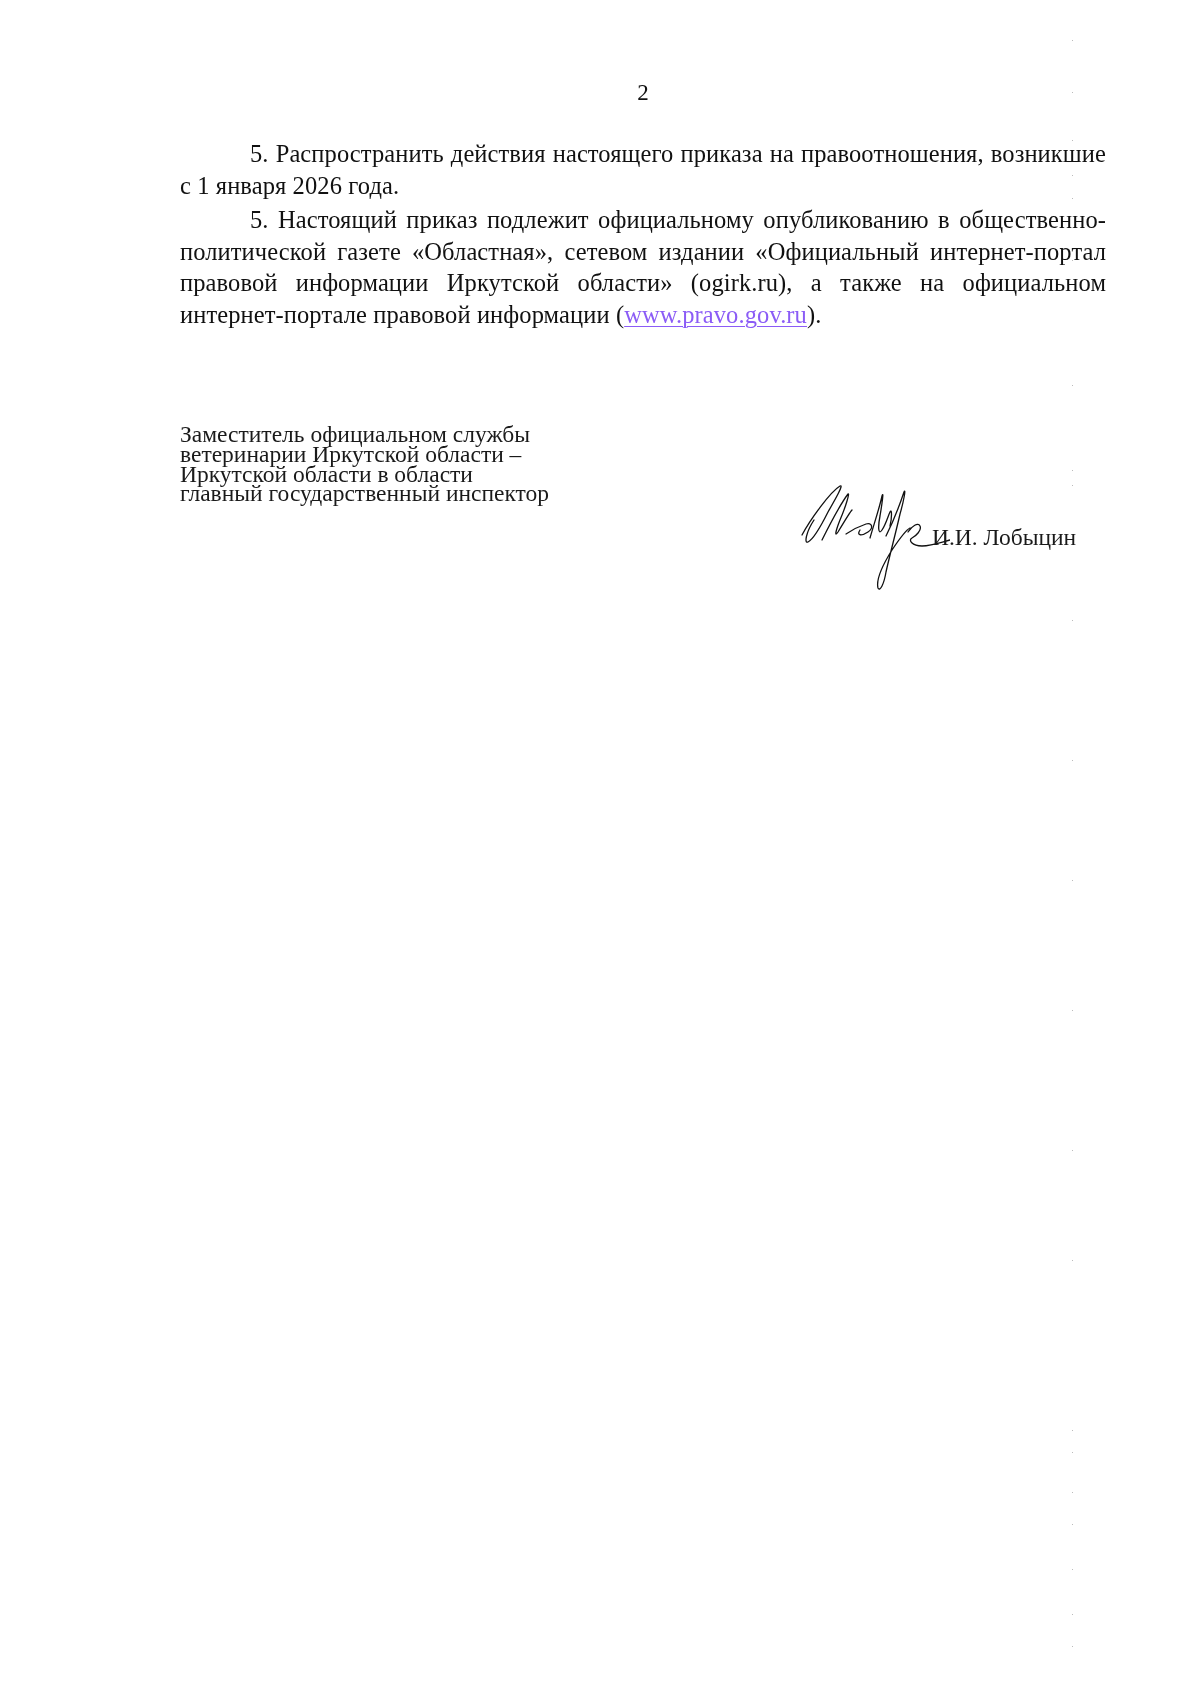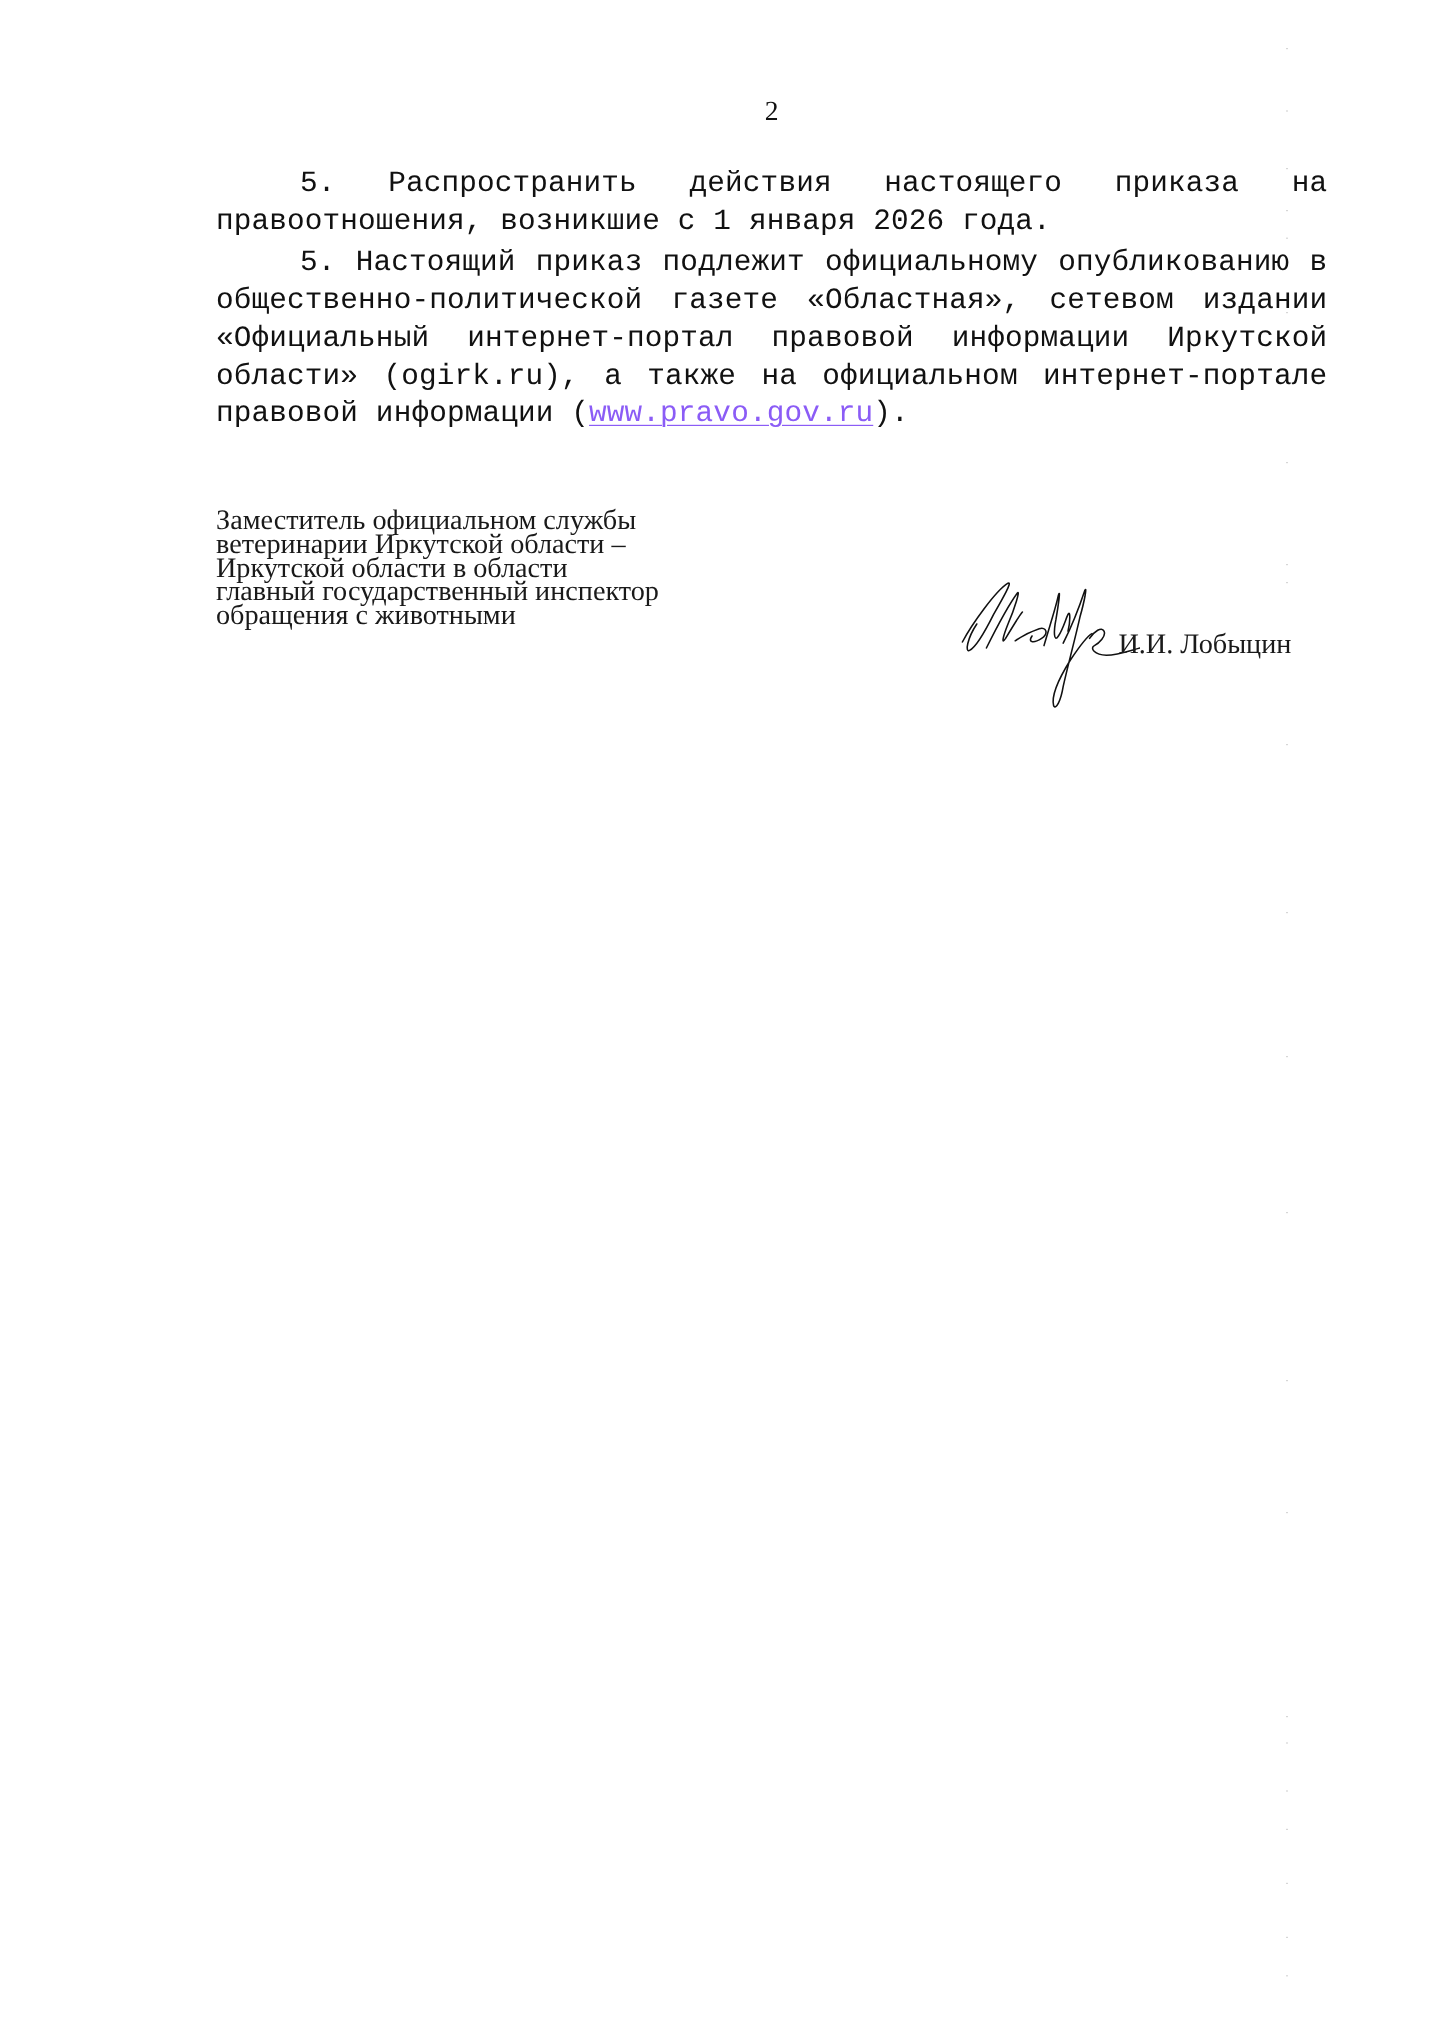--- a/index.html
+++ b/index.html
@@ -26,21 +26,20 @@
     }
     .body-text {
       position: absolute;
       left: 180px;
       top: 138px;
       width: 926px;
       font-size: 24.5px;
       line-height: 31.5px;
       text-align: justify;
       letter-spacing: 0.1px;
-      font-family: Liberation Mono, monospace;
     }
     .body-text p {
       margin: 0;
       text-indent: 70px;
     }
     .body-text p.p6 {
       margin-top: 3px;
     }
     .body-text .link {
       color: #8b5cf6;
@@ -100,21 +99,20 @@
 <div class="body-text">
   <p class="p5">5. Распространить действия настоящего приказа на правоотношения, возникшие с 1 января 2026 года.</p>
   <p class="p6"><span>5. Настоящий приказ подлежит официальному опубликованию в общественно-политической газете «Областная», сетевом издании «Официальный интернет-портал правовой информации Иркутской области» (ogirk.ru), а также на официальном интернет-портале правовой информации (</span><span class="link">www.pravo.gov.ru</span><span>).</span></p>
 </div>
 
 <div class="signer-title">
   <div>Заместитель официальном службы</div>
   <div>ветеринарии Иркутской области –</div>
   <div>Иркутской области в области</div>
   <div>главный государственный инспектор</div>
-  <div>обращения с животными</div>
 </div>
 
 <svg class="signature" viewBox="0 0 150 115" fill="none" stroke="#111" stroke-width="1.3" stroke-linecap="round" stroke-linejoin="round">
   <path d="M2 55 C 10 40, 30 12, 40 6 C 44 4, 36 18, 28 32 C 20 48, 12 60, 8 62 C 4 64, 6 52, 14 40"></path>
   <path d="M22 60 C 30 44, 42 22, 48 14 C 50 12, 46 26, 40 40 C 36 50, 34 58, 38 52 C 44 42, 50 32, 52 30"></path>
   <path d="M46 54 C 52 50, 60 46, 66 44 C 72 42, 74 48, 68 52 C 62 56, 56 56, 60 50"></path>
   <path d="M70 58 C 74 44, 80 26, 82 16 C 84 10, 82 24, 80 36 C 78 46, 78 56, 82 50 C 86 44, 88 36, 90 32 C 92 28, 92 38, 90 46"></path>
   <path d="M86 56 C 92 44, 100 24, 104 12 C 106 8, 104 20, 100 34 C 96 52, 90 74, 86 92 C 84 104, 80 112, 78 108 C 76 100, 82 86, 92 70 C 100 58, 106 50, 110 48"></path>
   <path d="M108 52 C 112 46, 118 42, 120 46 C 122 50, 116 56, 112 58 C 108 60, 112 66, 122 66 C 132 66, 142 62, 150 60"></path>
 </svg>

